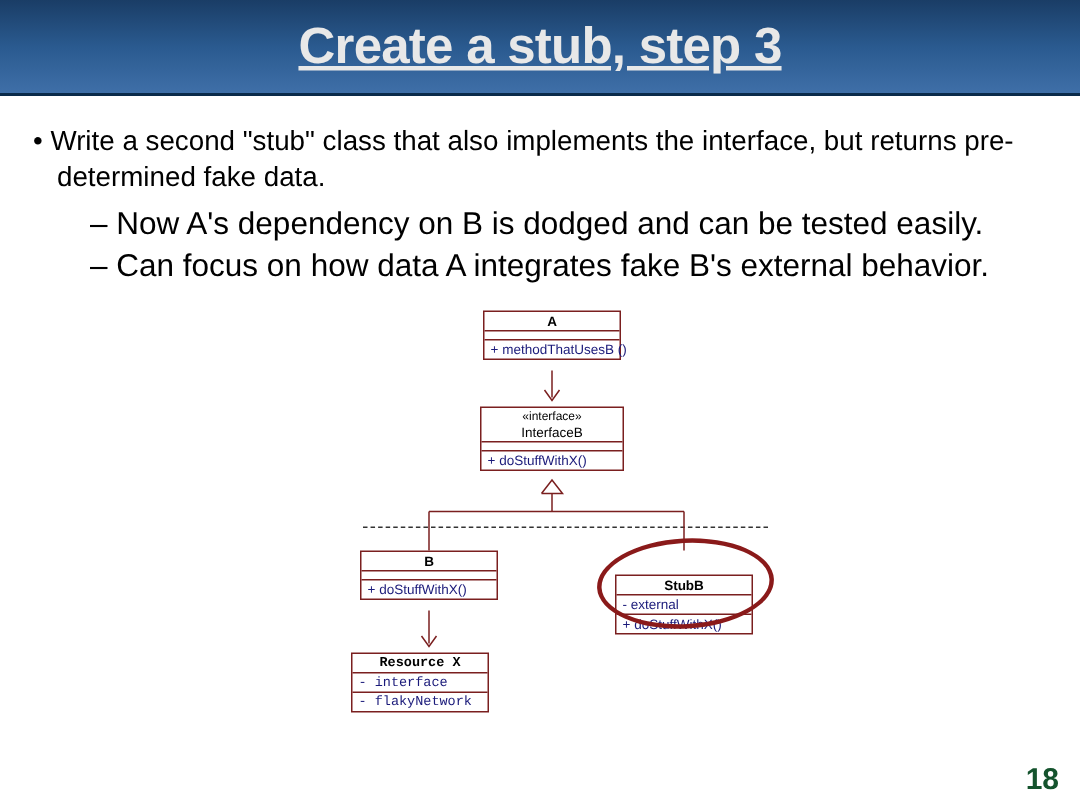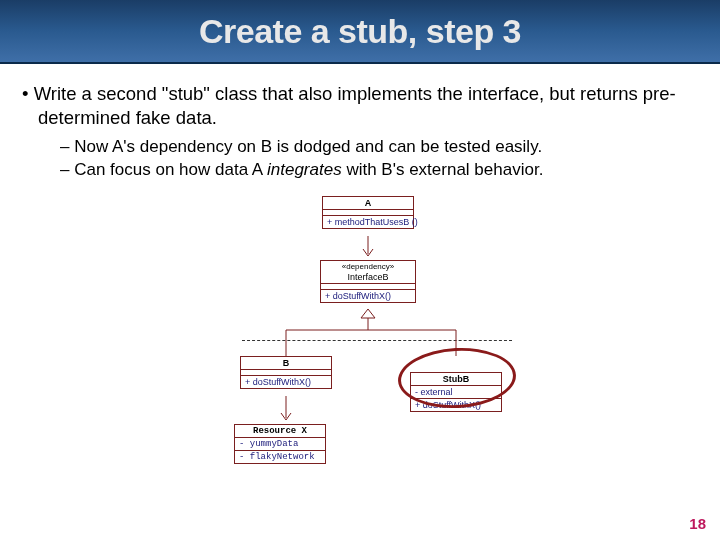--- a/index.html
+++ b/index.html
@@ -19,46 +19,47 @@
     display: flex;
     align-items: center;
     justify-content: center;
   }
   .title-bar h1 {
     color: #e8e8e8;
     font-size: 34px;
     font-weight: bold;
     font-family: Verdana, Geneva, sans-serif;
     letter-spacing: -0.5px;
+    text-decoration: underline;
   }
   .content {
     padding: 18px 22px 0 22px;
   }
   .bullet-main {
     font-size: 18.5px;
     color: #000;
     line-height: 1.3;
     margin-bottom: 6px;
     padding-left: 16px;
     text-indent: -16px;
   }
   .bullet-main .dot::before { content: "• "; }
   .sub-list {
     padding-left: 38px;
     margin-top: 2px;
   }
   .bullet-sub {
-    font-size: 17px;
+    font-size: 21px;
     color: #000;
     line-height: 1.35;
     padding-left: 16px;
     text-indent: -16px;
   }
   .bullet-sub .dash::before { content: "– "; }
-  .italic { font-style: italic; }
+  .italic { }
 
   .diagram {
     position: relative;
     width: 420px;
     height: 290px;
     margin: 14px auto 0;
   }
   .uml {
     position: absolute;
     border: 1px solid #7a1f1f;
@@ -98,77 +99,77 @@
     position: absolute;
     left: 92px; top: 144px;
     width: 270px;
     border-top: 1px dashed #333;
   }
 
   .pagenum {
     position: absolute;
     right: 14px;
     bottom: 8px;
-    font-size: 15px;
+    font-size: 20px;
     font-weight: bold;
-    color: #be185d;
+    color: #14532d;
   }
 
   svg.conn { position: absolute; overflow: visible; pointer-events: none; }
 </style>
 </head>
 <body>
 
 <div class="title-bar">
   <h1>Create a stub, step 3</h1>
 </div>
 
 <div class="content">
   <p class="bullet-main">
     <span class="dot"></span><span>Write a second "stub" class that also implements the interface, but returns pre-determined fake data.</span>
   </p>
   <div class="sub-list">
     <p class="bullet-sub">
       <span class="dash"></span><span>Now A's dependency on B is dodged and can be tested easily.</span>
     </p>
     <p class="bullet-sub">
-      <span class="dash"></span><span>Can focus on how data A </span><span class="italic">integrates</span><span> with B's external behavior.</span>
+      <span class="dash"></span><span>Can focus on how data A </span><span class="italic">integrates</span><span> fake B's external behavior.</span>
     </p>
   </div>
 
   <div class="diagram">
 
     <div class="uml boxA">
       <div class="row name">A</div>
       <div class="row empty"></div>
       <div class="row">+ methodThatUsesB ()</div>
     </div>
 
     <div class="uml boxIB">
-      <div class="row stereo">«dependency»</div>
+      <div class="row stereo">«interface»</div>
       <div class="row name2">InterfaceB</div>
       <div class="row empty"></div>
       <div class="row">+ doStuffWithX()</div>
     </div>
 
     <div class="uml boxB">
       <div class="row name">B</div>
       <div class="row empty"></div>
       <div class="row">+ doStuffWithX()</div>
     </div>
 
     <div class="uml boxStub">
       <div class="row name">StubB</div>
       <div class="row">- external</div>
       <div class="row">+ doStuffWithX()</div>
     </div>
 
     <div class="uml boxRX">
       <div class="row name">Resource X</div>
-      <div class="row">- yummyData</div>
+      <div class="row">- interface</div>
       <div class="row">- flakyNetwork</div>
     </div>
 
     <div class="dashed-line"></div>
 
     <svg class="conn" style="left:0;top:0" width="420" height="290">
 
       <line x1="218" y1="40" x2="218" y2="58" stroke="#7a1f1f" stroke-width="1"></line>
       <polyline points="213,53 218,60 223,53" fill="none" stroke="#7a1f1f" stroke-width="1"></polyline>
 

